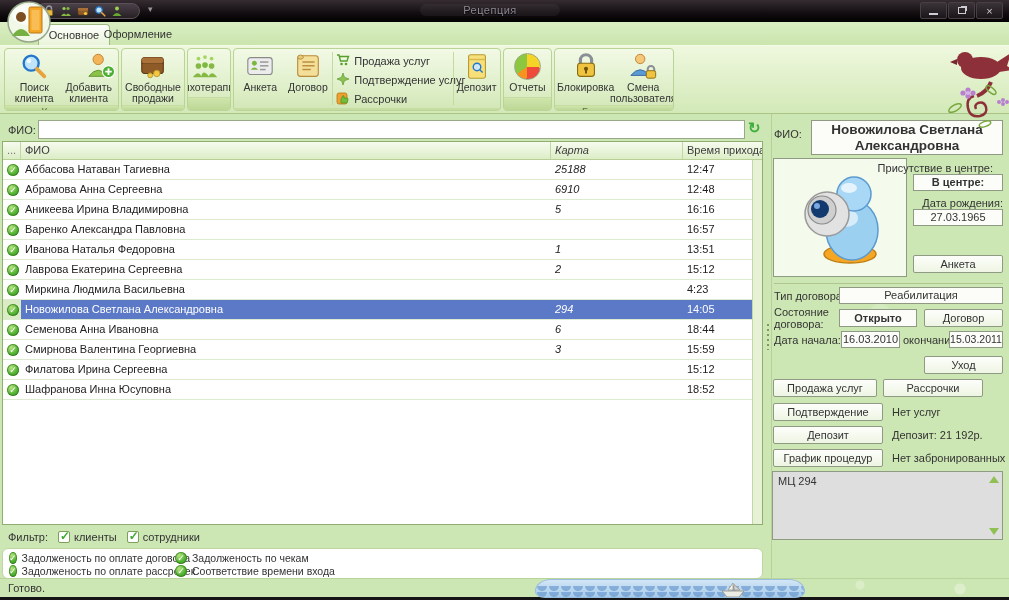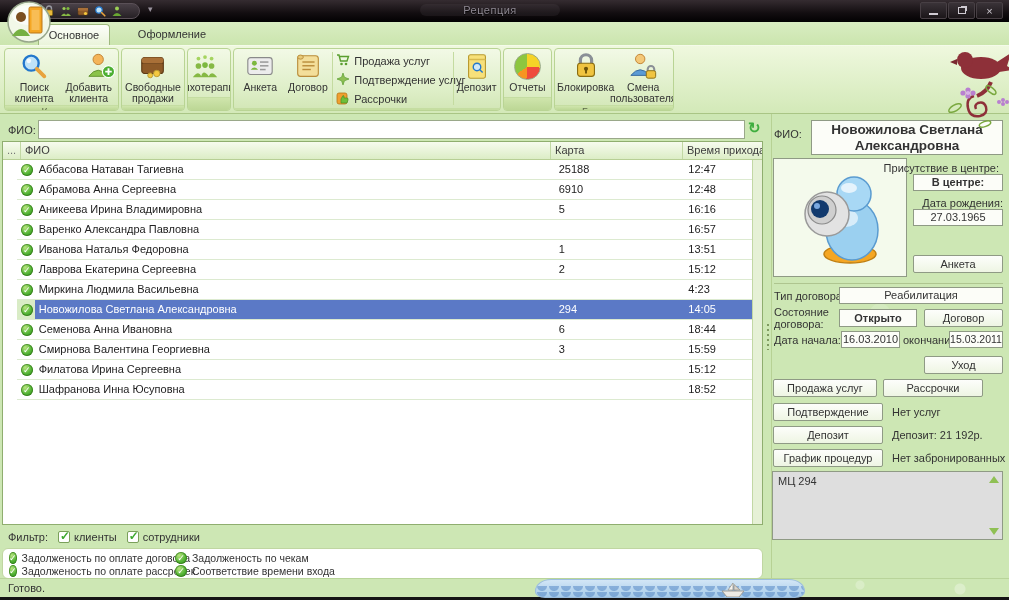--- a/index.html
+++ b/index.html
@@ -25,21 +25,21 @@
 
   
   .appicon { position:absolute; left:7px; top:1px; width:45px; height:42px; z-index:50; }
 
   
   .tabrow { position:absolute; left:0; top:22px; width:1009px; height:23px;
     background:linear-gradient(#d9edc2,#cbe5ae); z-index:30; }
   .tab { position:absolute; top:2px; height:21px; line-height:21px; text-align:center; color:#333; }
   .tab.active { left:38px; width:72px; background:linear-gradient(#fdfefb,#eaf4da);
     border:1px solid #9fba7f; border-bottom:none; border-radius:4px 4px 0 0; }
-  .tab.inactive { left:130px; width:84px; }
+  .tab.inactive { left:96px; width:84px; }
 
   
   .ribbon { position:absolute; left:0; top:45px; width:1009px; height:69px;
     background:linear-gradient(#eff8de,#d3e9b8); border-top:1px solid #f4fbe9; border-bottom:1px solid #a9c585; z-index:20; }
   .rgroup { position:absolute; top:2px; bottom:2px; border:1px solid #b9d494; border-radius:4px;
     background:linear-gradient(#f2f9e6,#ddeec6 70%,#d2e6b6); display:flex; flex-direction:column; overflow:hidden; }
   .rgroup-body { flex:1; display:flex; align-items:stretch; padding:1px 2px; }
   .rgroup-label { height:13px; line-height:13px; text-align:center; font-size:10px; color:#5d6b48;
     background:linear-gradient(#cfe5ac,#bcd795); border-top:1px solid #c5dda2; white-space:nowrap; overflow:hidden; }
   .rbtn { display:flex; flex-direction:column; align-items:center; padding-top:0; border-radius:3px; }
@@ -64,24 +64,24 @@
   .refresh { position:absolute; left:748px; top:5px; font-size:15px; font-weight:bold; color:#3fae3f; }
 
   
   .tablebox { position:absolute; left:2px; top:27px; width:761px; height:384px;
     background:#fff; border:1px solid #8fae6f; }
   .thead { display:flex; height:18px; background:linear-gradient(#f6fbee,#dcedc6);
     border-bottom:1px solid #b7cf95; color:#3c3c3c; }
   .thcell { border-right:1px solid #c2d8a4; padding:2px 4px; overflow:hidden; white-space:nowrap; }
   .c-icon { width:18px; text-align:center; color:#777; }
   .c-name { width:530px; }
-  .c-card { width:132px; }
+  .c-card { width:132px;font-style:italic; }
   .c-time { width:79px; border-right:none; }
   .tbody { position:relative; }
-  .trow { display:flex; height:20px; border-bottom:1px solid #dcead0; background:#fff;margin-left:14px; }
+  .trow { display:flex; height:20px; border-bottom:1px solid #dcead0; background:#fff; }
   .trow .cell { padding:3px 4px; overflow:hidden; white-space:nowrap; color:#222; }
   .trow .c-icon { padding:3px 0 0 2px; background:#fff; }
   .trow.selected { background:#5b79c6; }
   .trow.selected .cell { color:#fff; }
   .trow.selected .c-icon { background:#d9ecc6; }
   .chk { display:inline-block; width:12px; height:12px; border-radius:50%;
     background:radial-gradient(circle at 35% 30%, #b8e47e, #53b435 55%, #2e8a1e);
     color:#fff; font-size:9px; line-height:12px; text-align:center; box-shadow:inset 0 0 0 1px rgba(46,110,20,.6); }
   .chk::after { content:"✓"; }
   .vtrack { position:absolute; right:0; top:18px; bottom:0; width:10px;
@@ -526,21 +526,21 @@
         <ellipse cx="52" cy="50" rx="12" ry="9" fill="rgba(255,255,255,0.6)"></ellipse>
         <circle cx="60" cy="26" r="17" fill="#a8d8f5" stroke="#5a9bd0" stroke-width="1.5"></circle>
         <ellipse cx="55" cy="20" rx="8" ry="5" fill="rgba(255,255,255,0.7)"></ellipse>
         <circle cx="33" cy="46" r="22" fill="#e2e2e2" stroke="#9a9a9a" stroke-width="1.5"></circle>
         <circle cx="28" cy="42" r="14" fill="#cfcfcf" stroke="#8a8a8a" stroke-width="1.2"></circle>
         <circle cx="26" cy="41" r="9" fill="#123a6e"></circle>
         <circle cx="23" cy="38" r="3" fill="#7aa8e0"></circle>
       </svg>
     </div>
 
-    <span class="plabel" style="right:10px; top:48px;margin-left:34px;">Присутствие в центре:</span>
+    <span class="plabel" style="right:16px; top:48px;margin-left:34px;">Присутствие в центре:</span>
     <div class="pbox" style="left:141px; top:60px; width:90px; height:17px; text-align:center; font-weight:bold; line-height:15px;">В центре:</div>
 
     <span class="plabel" style="right:6px; top:83px;">Дата рождения:</span>
     <div class="pbox" style="left:141px; top:95px; width:90px; height:17px; text-align:center; line-height:15px;">27.03.1965</div>
 
     <div class="pbtn" style="left:141px; top:141px; width:90px; height:18px; line-height:17px;">Анкета</div>
 
     <div class="divider"></div>
 
     <span class="plabel" style="left:2px; top:176px;">Тип договора:</span>

